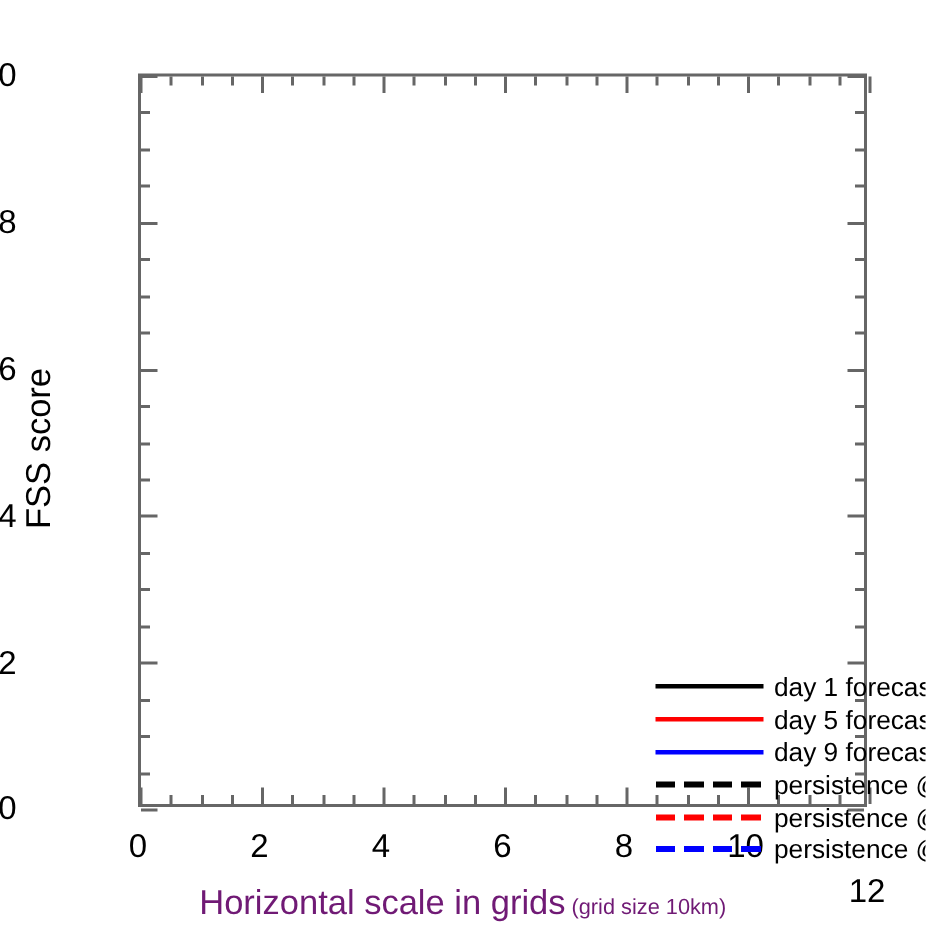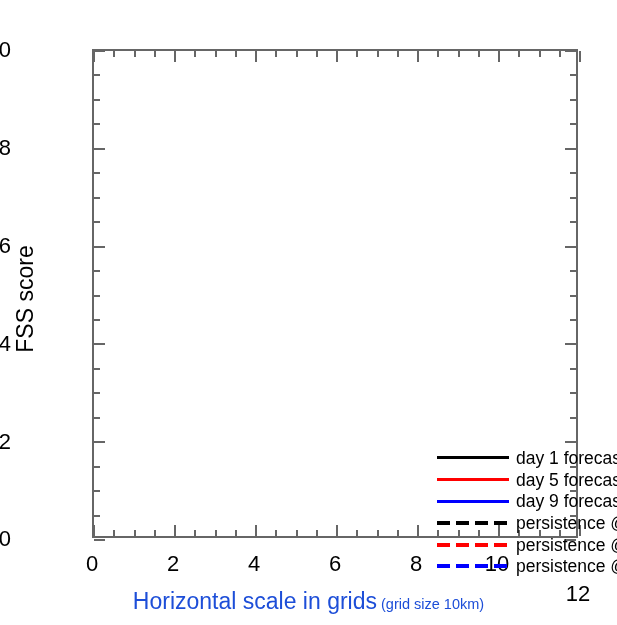--- a/index.html
+++ b/index.html
@@ -99,21 +99,21 @@
     white-space: nowrap;
     color: #000;
   }
   #x-axis-title-wrap {
     position: absolute;
     left: 0;
     top: 588px;
     width: 617px;
     text-align: center;
     white-space: nowrap;
-    color: #1d4ed8;
+    color: #701a75;
   }
   #x-axis-title-main {
     font-size: 23px;
     line-height: 26px;
   }
   #x-axis-title-sub {
     font-size: 14.5px;
     line-height: 26px;
     margin-left: 4px;
   }

